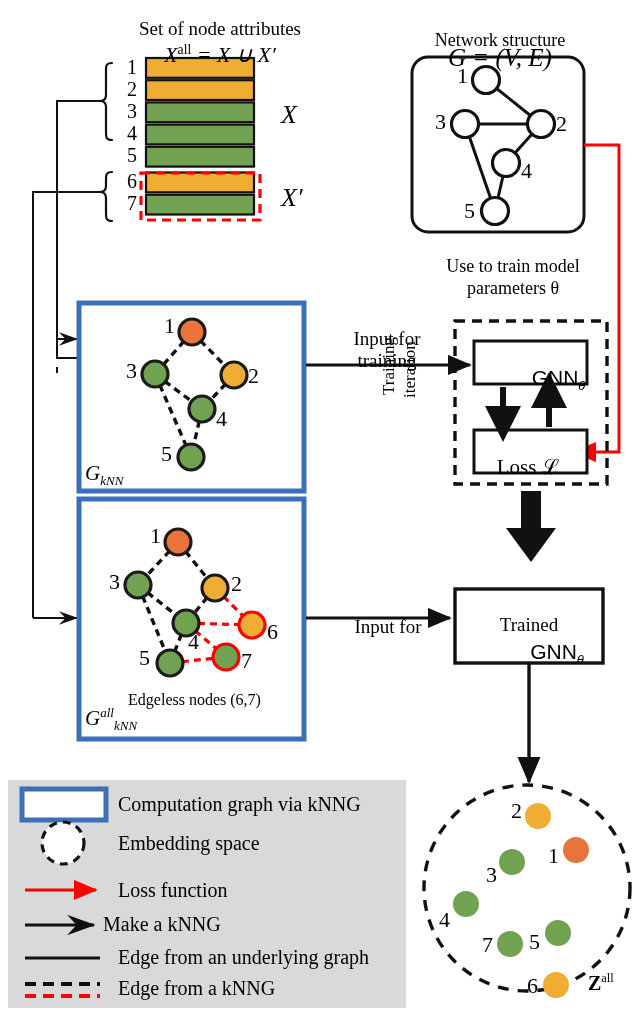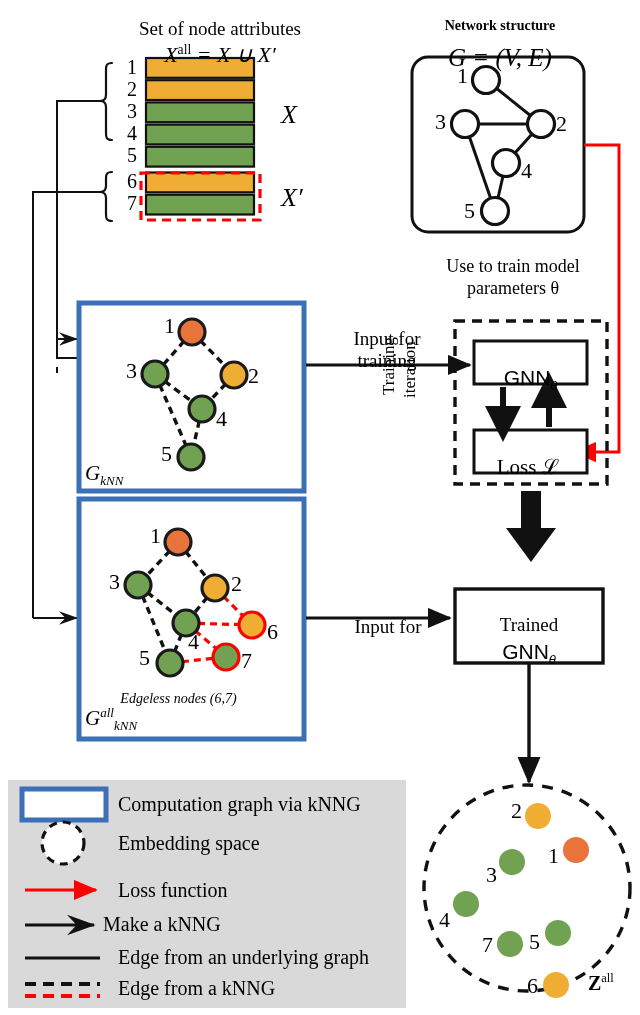--- a/index.html
+++ b/index.html
@@ -3,21 +3,21 @@
 <meta charset="utf-8">
 <style>
   html,body{margin:0;padding:0;background:#fff;}
   body{width:640px;height:1015px;position:relative;overflow:hidden;
        font-family:"Liberation Serif", serif; color:#000;}
   .ctr{text-align:center;margin-top:16px;}
   svg{display:block;}
   #root{position:absolute;left:0;top:0;width:640px;height:1015px;}
   .lbl{position:absolute;white-space:nowrap;line-height:1.12;}
   .serif{font-family:"Liberation Serif", serif;}
-  .sans{font-family:"Liberation Sans", sans-serif;}
+  .sans{font-family:"Liberation Sans", sans-serif;padding-left:28px;}
   .ital{font-style:italic;}
   .cal{font-family:"Liberation Serif", serif;font-style:italic;}
   .sup{font-size:0.62em;vertical-align:super;}
   .sub{font-size:0.62em;vertical-align:sub;}
 </style>
 </head>
 <body>
 
 <div id="root">
 
@@ -173,31 +173,31 @@
 
   <div class="lbl serif ctr" style="left:95px;top:2px;width:250px;font-size:19px;">Set of node attributes</div>
   <div class="lbl serif ctr" style="left:95px;top:26px;width:250px;font-size:22px;">
     <span class="cal">X</span><span class="sup">all</span>
     <span class="cal">= X ∪ X′</span>
   </div>
 
   <div class="lbl cal" style="left:281px;top:100px;font-size:26px;">X</div>
   <div class="lbl cal" style="left:281px;top:183px;font-size:26px;">X′</div>
 
-  <div class="lbl serif ctr" style="left:420px;top:2px;width:160px;font-size:14px;font-weight:bold;">Network structure</div>
+  <div class="lbl serif ctr" style="left:420px;top:14px;width:160px;font-size:18px;">Network structure</div>
   <div class="lbl serif ctr ital" style="left:420px;top:28px;width:160px;font-size:25px;">G = (V, E)</div>
 
   <div class="lbl serif ctr" style="left:418px;top:240px;width:190px;font-size:18px;">Use to train model</div>
   <div class="lbl serif ctr" style="left:418px;top:262px;width:190px;font-size:18px;">parameters  θ</div>
 
   <div class="lbl serif ital" style="left:85px;top:462px;font-size:21px;">
     <span>G</span><span class="sub">kNN</span>
   </div>
 
-  <div class="lbl serif ctr" style="left:71px;top:675px;width:215px;font-size:14px;font-style:italic;">Edgeless nodes (6,7)</div>
+  <div class="lbl serif ctr" style="left:87px;top:675px;width:215px;font-size:16px;">Edgeless nodes (6,7)</div>
   <div class="lbl serif ital" style="left:85px;top:706px;font-size:21px;">
     <span>G</span><span class="sup">all</span><span class="sub">kNN</span>
   </div>
 
   <div class="lbl serif ctr" style="left:322px;top:312px;width:130px;font-size:19px;">Input for</div>
   <div class="lbl serif ctr" style="left:322px;top:334px;width:130px;font-size:19px;">training</div>
 
   <div class="lbl serif" style="left:379px;top:395px;font-size:17px;
        transform:rotate(-90deg);transform-origin:left top;">Training</div>
   <div class="lbl serif" style="left:400px;top:398px;font-size:17px;

